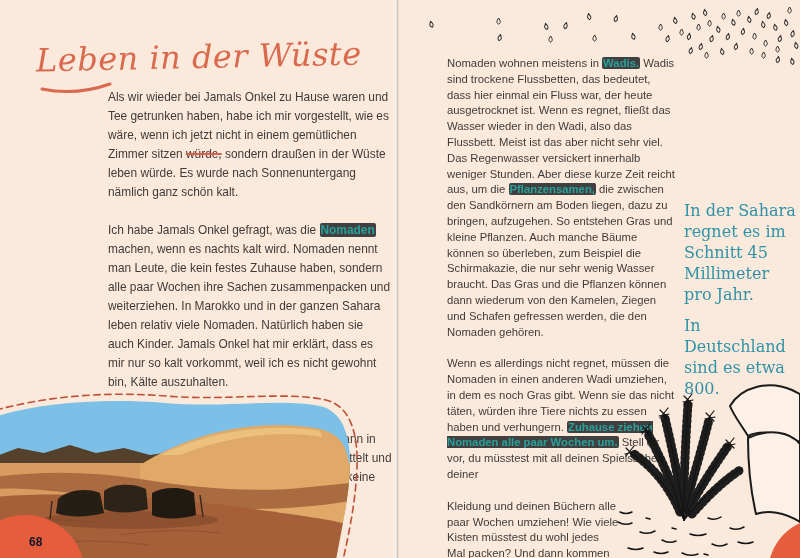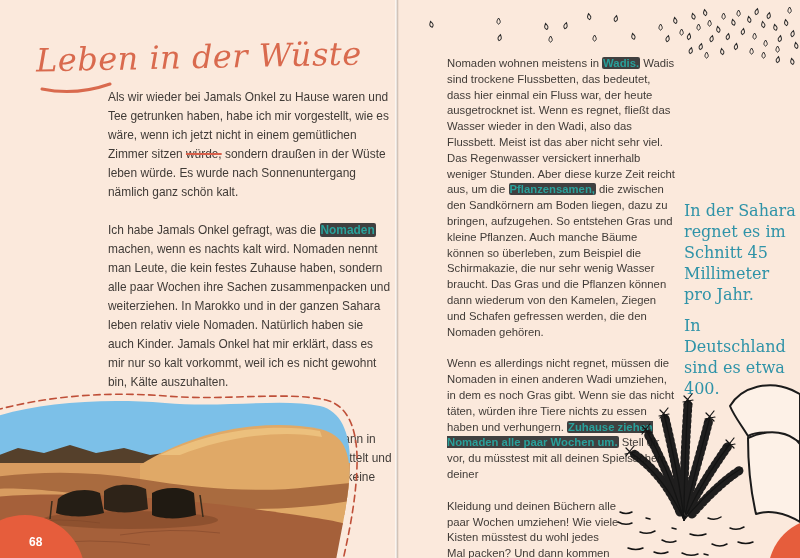--- a/index.html
+++ b/index.html
@@ -28,21 +28,21 @@
     font-family:"DejaVu Serif", serif;
     font-size:16px;line-height:21px;color:#2f93a8;margin-top:32px;}
   .side-note p{margin:0 0 10px;}
   
   .photo{position:absolute;left:0;top:393px;width:368px;height:165px;}
   
   .rain{position:absolute;left:408px;top:2px;}
   .plant{position:absolute;left:612px;top:372px;}
   
   .pagenum{position:absolute;border-radius:50%;background:#e65d3c;}
-  .pagenum span{position:absolute;color:#ffffff;font-weight:bold;font-size:12px;}
+  .pagenum span{position:absolute;color:#0f172a;font-weight:bold;font-size:12px;}
   .pn-left{width:120px;height:120px;left:-35px;top:515px;}
   .pn-left span{left:64px;top:20px;}
   .pn-right{width:110px;height:110px;left:768px;top:518px;}
   .pn-right span{left:13px;top:17px;margin-top:40px;}
 </style>
 </head>
 <body>
 
 <div class="spread">
 
@@ -149,21 +149,21 @@
   </svg>
 
   <div class="col-right">
     <p><span>Nomaden wohnen meistens in </span><span class="hl">Wadis.</span><span> Wadis sind trockene Flussbetten, das bedeutet, dass hier einmal ein Fluss war, der heute ausgetrocknet ist. Wenn es regnet, fließt das Wasser wieder in den Wadi, also das Flussbett. Meist ist das aber nicht sehr viel. Das Regenwasser versickert innerhalb weniger Stunden. Aber diese kurze Zeit reicht aus, um die </span><span class="hl">Pflanzensamen,</span><span> die zwischen den Sandkörnern am Boden liegen, dazu zu bringen, aufzugehen. So entstehen Gras und kleine Pflanzen. Auch manche Bäume können so überleben, zum Beispiel die Schirmakazie, die nur sehr wenig Wasser braucht. Das Gras und die Pflanzen können dann wiederum von den Kamelen, Ziegen und Schafen gefressen werden, die den Nomaden gehören.</span></p>
     <p><span>Wenn es allerdings nicht regnet, müssen die Nomaden in einen anderen Wadi umziehen, in dem es noch Gras gibt. Wenn sie das nicht täten, würden ihre Tiere nichts zu essen haben und verhungern. </span><span class="hl">Zuhause ziehen Nomaden alle paar Wochen um.</span><span> Stell dir vor, du müsstest mit all deinen Spielsachen, deiner</span></p>
     <p class="narrow"><span>Kleidung und deinen Büchern alle paar Wochen umziehen! Wie viele Kisten müsstest du wohl jedes Mal packen? Und dann kommen die Dinge der restlichen Familie ja auch noch dazu. Da würde sicher eine ganze Menge zusammenkommen, was meinst du?</span></p>
   </div>
 
   <div class="side-note">
     <p>In der Sahara regnet es im Schnitt 45 Millimeter pro Jahr.</p>
-    <p>In Deutschland sind es etwa 400.</p>
+    <p>In Deutschland sind es etwa 800.</p>
   </div>
 
   <svg class="plant" width="188" height="186" viewBox="0 0 188 186">
     <g>
       <path d="M118,34 C130,14 158,8 180,18 L188,22 L188,70 C168,60 148,58 136,64 C130,54 122,44 118,34 Z" fill="#fdf1e7" stroke="#1b1b1b" stroke-width="2" stroke-linejoin="round"></path>
       <path d="M136,66 C158,56 178,60 188,72 L188,150 C172,140 156,138 144,142 C138,116 136,90 136,66 Z" fill="#fdf1e7" stroke="#1b1b1b" stroke-width="2" stroke-linejoin="round"></path>
     </g>
     <g stroke="#141414" fill="none" stroke-linecap="round">
       <g stroke-width="1.4">
         <path d="M72,148 C60,120 40,95 18,80"></path>

